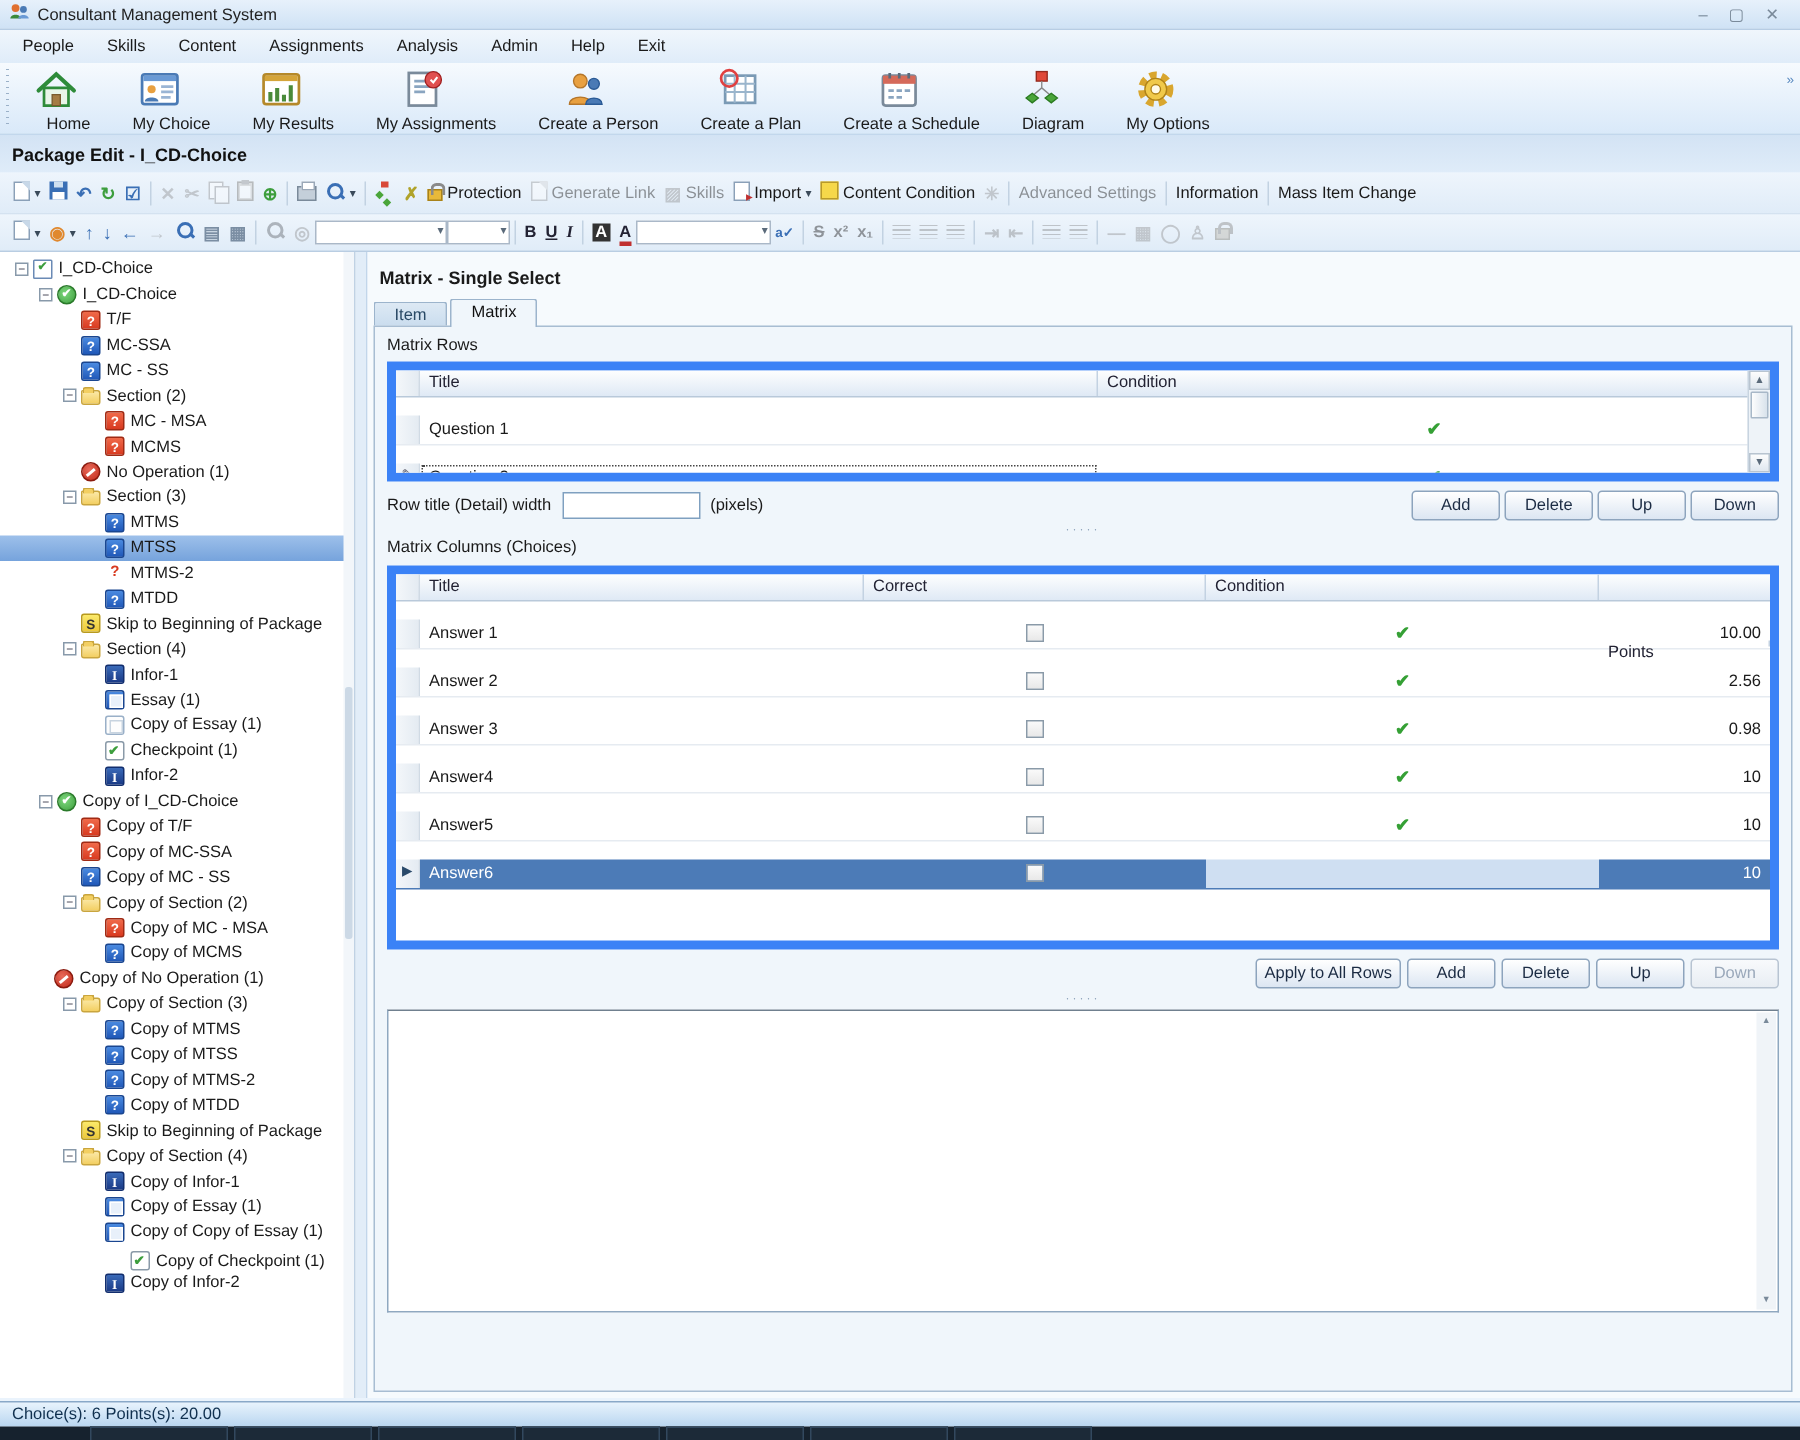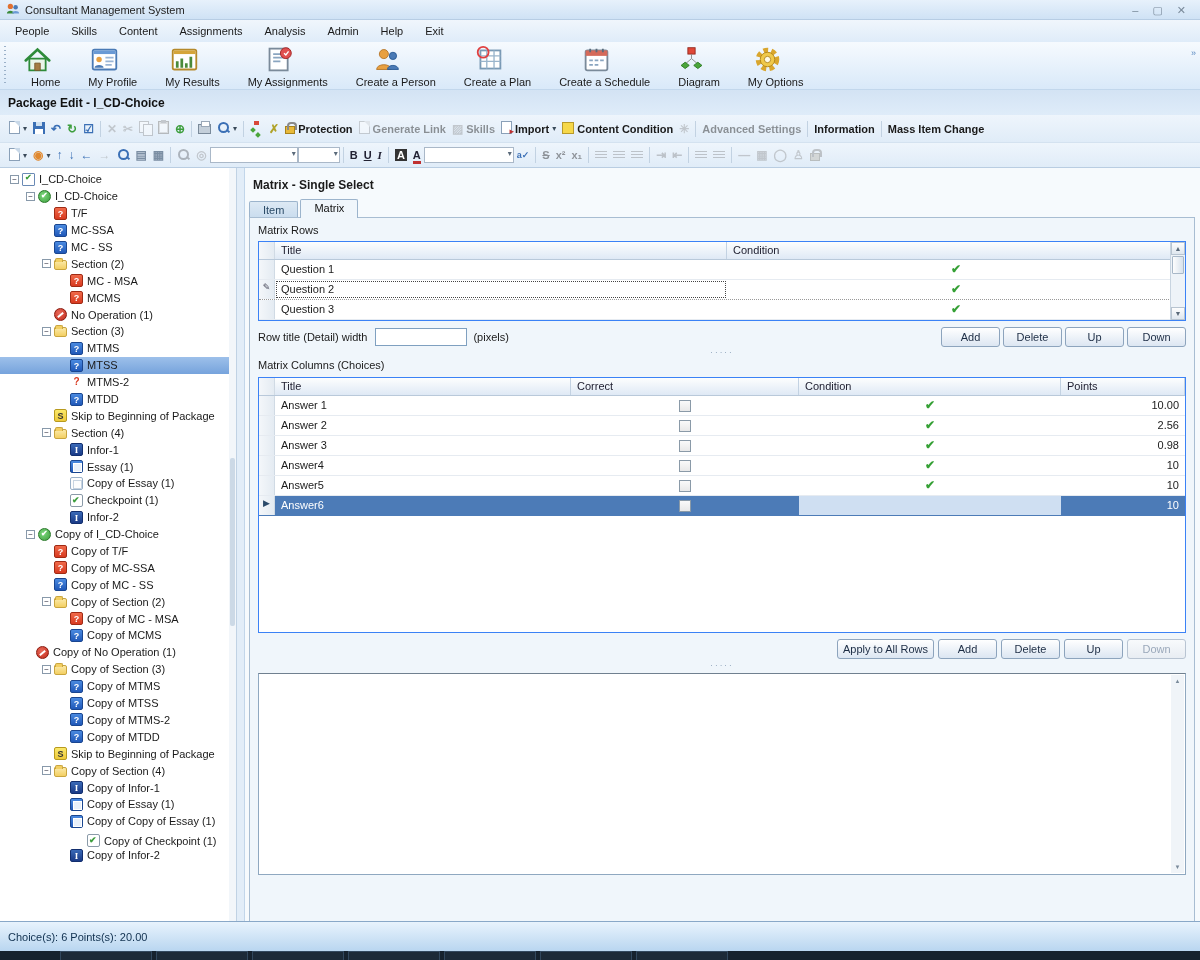--- a/index.html
+++ b/index.html
@@ -35,21 +35,21 @@
   .pkghdr { position:absolute; top:90px; left:0; right:0; height:25px;
     background:linear-gradient(#d3e3f4,#dfecf9); display:flex; align-items:center; padding-left:8px;
     font-weight:bold; font-size:12px; color:#111; }
 
   
   .tb { position:absolute; left:0; right:0; display:flex; align-items:center; padding-left:6px;
     background:linear-gradient(#eef5fc,#e0ecf8); }
   .tb1 { top:115px; height:28px; border-bottom:1px solid #d4e2f0; }
   .tb2 { top:143px; height:25px; border-bottom:1px solid #b9cde2; }
   .tbtn { display:flex; align-items:center; gap:3px; padding:2px 3px; border-radius:2px; }
-  .tbtn .tlabel { white-space:nowrap;font-weight:bold; }
+  .tbtn .tlabel { white-space:nowrap; }
   .dis { opacity:.45; filter:grayscale(.9); }
   .sep { width:1px; height:16px; background:#c2d2e2; margin:0 3px; flex:none; }
   .dd { font-size:8px; color:#3a4a5a; }
   .g { font-style:normal; font-weight:bold; font-size:12px; line-height:14px; }
   .blue{color:#3a6fb5} .green{color:#3d9e3d} .gray{color:#8a97a5} .olive{color:#b0a32a}
   .orange{color:#e0882e} .dim{color:#7b8ea3}
   .tx { font-size:11px; line-height:14px; color:#223; font-weight:bold; font-style:normal;}
   .tx.hl { background:#333; color:#fff; padding:0 2px; }
   .tx.fc { border-bottom:3px solid #c03030; }
   .ic { display:inline-block; position:relative; flex:none; }
@@ -121,26 +121,26 @@
   .main { flex:1; background:#f6fafd; position:relative; }
   .main-title { position:absolute; top:10px; left:8px; font-weight:bold; font-size:12px; }
   .tabs { position:absolute; top:31px; left:4px; display:flex; align-items:flex-end; height:19px; }
   .tab { padding:2px 13px 2px; border:1px solid #9cb4cc; margin-right:2px; border-bottom:none;
     background:linear-gradient(#dde9f4,#c9dcee); border-radius:2px 2px 0 0; color:#2a4a66; height:17px; }
   .tab.active { background:#f0f6fb; color:#111; height:19px; position:relative; z-index:2; }
   .tabbody { position:absolute; top:49px; left:4px; right:5px; bottom:4px;
     border:1px solid #a8bdd2; background:#f0f6fb; padding:6px 8px 0 8px; }
 
   .seclabel { height:15px; }
-  .grid { border:1px solid #3b82f6; background:#fff; position:relative; }
+  .grid { border:6px solid #3b82f6; background:#fff; position:relative; }
   .grows { height:80px; margin-top:2px; overflow:hidden; }
   .gcols { height:256px; margin-top:3px; }
   .ghead { display:flex; height:18px; background:linear-gradient(#fdfefe,#dfe9f5); border-bottom:1px solid #b9c9da; }
   .ghead .hc { border-right:1px solid #c3d2e2; padding:2px 6px; color:#223; }
-  .grow { display:flex; height:20px; border-bottom:1px solid #e6ebf1; background:#fff; align-items:stretch; }
+  .grow { display:flex; height:20px; border-bottom:1px solid #e6ebf1; background:#fff; align-items:stretch;margin-top:12px; }
   .gc { padding:3px 6px; overflow:hidden; white-space:nowrap; }
   .selcell { width:16px; flex:none; background:linear-gradient(90deg,#f4f7fa,#e4ebf2); border-right:1px solid #d0dae4;
     text-align:center; font-size:9px; color:#445; padding:2px 0; }
   .c-title-r { width:452px; flex:none; }
   .c-cond-r { flex:1; text-align:center; }
   .c-title-c { width:296px; flex:none; }
   .c-correct { width:228px; flex:none; text-align:center; }
   .c-cond-c { width:262px; flex:none; text-align:center; }
   .c-points { flex:1; text-align:right; }
   .chk { color:#35a035; font-weight:bold; font-size:12px; line-height:13px; }
@@ -171,21 +171,21 @@
 
   .btnline2 { display:flex; justify-content:flex-end; gap:4px; margin-top:6px; height:21px; }
 
   .mrt-label { margin-top:14px; height:16px; }
   .textbox { position:relative; height:202px; background:#fff; border:1px solid #8fa8c0; border-top-color:#70808f; margin-top:1px; }
   .tsb { position:absolute; top:1px; right:1px; bottom:1px; width:13px; background:#f0f4f8; }
   .tsb .ar { position:absolute; left:0; right:0; height:12px; text-align:center; font-size:6px; color:#7a8a9a; line-height:12px; }
   .tsb .ar.up { top:0; } .tsb .ar.dn { bottom:0; }
 
   
-  .statusbar { position:absolute; left:0; right:0; bottom:9px; height:30px;
+  .statusbar { position:absolute; left:0; right:0; bottom:9px; height:17px;
     background:linear-gradient(#e8f3fd,#b9d6f0); border-top:1px solid #89a8c8;
     display:flex; align-items:center; padding-left:8px; color:#10304f; }
   .taskbar { position:absolute; left:0; right:0; bottom:0; height:9px; background:#16222e; display:flex; padding-left:60px; }
   .taskbar .tseg { width:92px; height:100%; border:1px solid #32485e; border-bottom:none; margin-right:4px; background:#1c2a38; }
 </style>
 </head>
 <body>
 
 <div class="window">
 
@@ -226,21 +226,21 @@
         <span class="blabel">Home</span>
       </div>
       <div class="bigbtn">
         <span class="bigicon"><svg viewBox="0 0 32 32">
             <rect x="3" y="5" width="26" height="22" rx="2" fill="#fff" stroke="#4a7ab5" stroke-width="2"></rect>
             <rect x="4" y="6" width="24" height="4" fill="#6a9ad5"></rect>
             <circle cx="10" cy="16" r="3" fill="#e8a040"></circle>
             <path d="M5 25c0-4 10-4 10 0z" fill="#4a7ab5"></path>
             <path d="M17 14h9M17 18h9M17 22h7" stroke="#9ab5d5" stroke-width="2"></path>
           </svg></span>
-        <span class="blabel">My Profile</span>
+        <span class="blabel">My Choice</span>
       </div>
       <div class="bigbtn">
         <span class="bigicon"><svg viewBox="0 0 32 32">
             <rect x="3" y="5" width="26" height="22" rx="2" fill="#fff" stroke="#b5892a" stroke-width="2"></rect>
             <rect x="4" y="6" width="24" height="4" fill="#d5a53a"></rect>
             <path d="M8 25v-7M13 25v-10M18 25v-5M23 25v-12" stroke="#4a8a3a" stroke-width="3"></path>
           </svg></span>
         <span class="blabel">My Results</span>
       </div>
       <div class="bigbtn">
@@ -761,21 +761,21 @@
 
         <div class="hdots">·····</div>
 
         <div class="seclabel">Matrix Columns (Choices)</div>
         <div class="grid gcols" id="colsgrid">
             <div class="ghead">
               <span class="selcell"></span>
               <span class="hc c-title-c" style="text-align: left;">Title</span>
               <span class="hc c-correct" style="text-align: left;">Correct</span>
               <span class="hc c-cond-c" style="text-align: left;">Condition</span>
-              <span class="hc c-points" style="text-align: left;">Points</span>
+              <span class="hc c-points" style="text-align: left; margin-top: 44px;">Points</span>
             </div>
             <div class="grow">
               <span class="selcell"></span>
               <span class="gc c-title-c">Answer 1</span>
               <span class="gc c-correct"><span class="cbox"></span></span>
               <span class="gc c-cond-c"><span class="chk">✔</span></span>
               <span class="gc c-points">10.00</span>
             </div>
             <div class="grow">
               <span class="selcell"></span>

